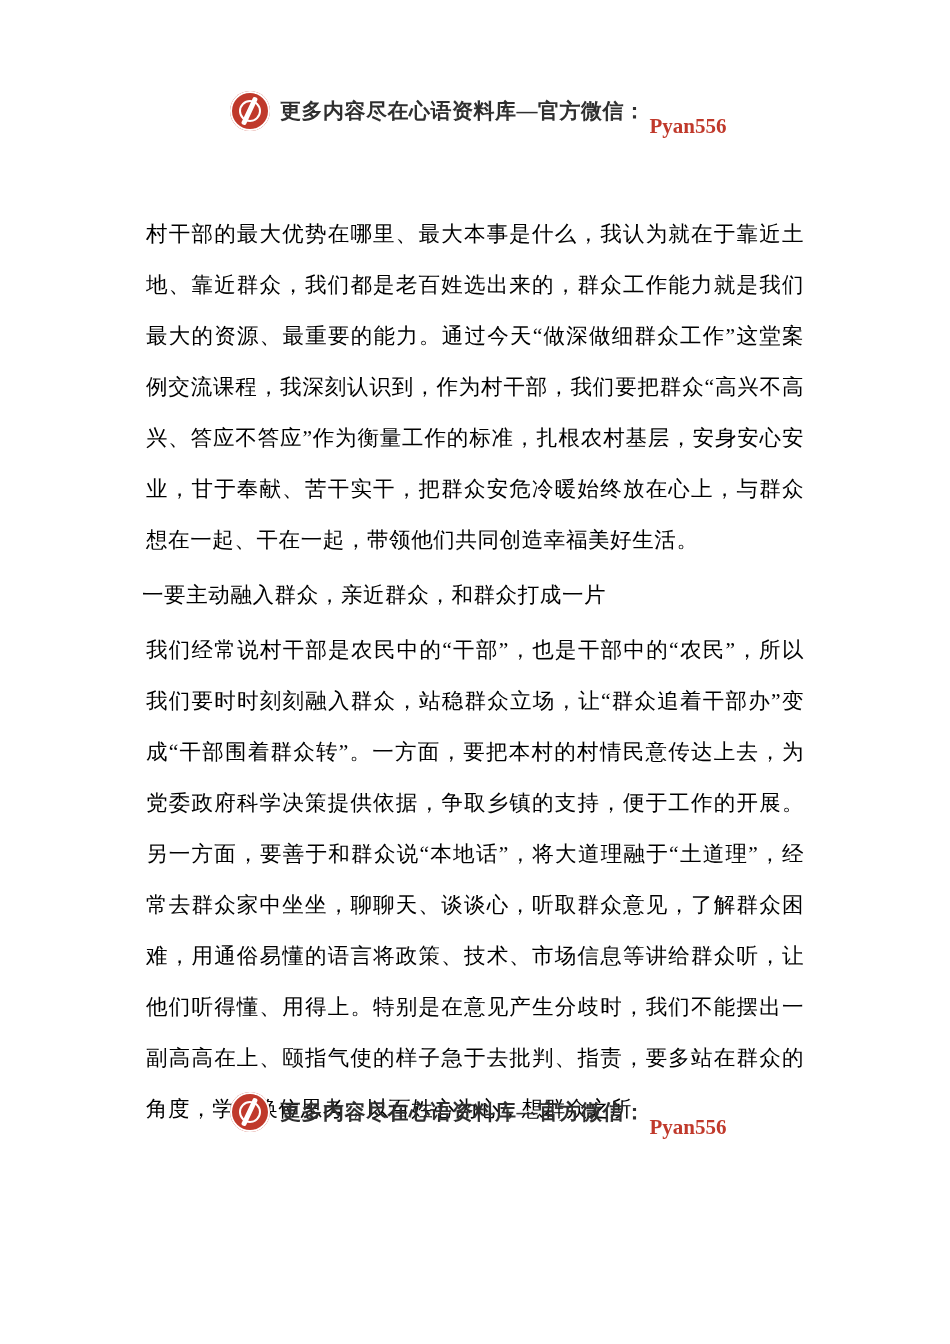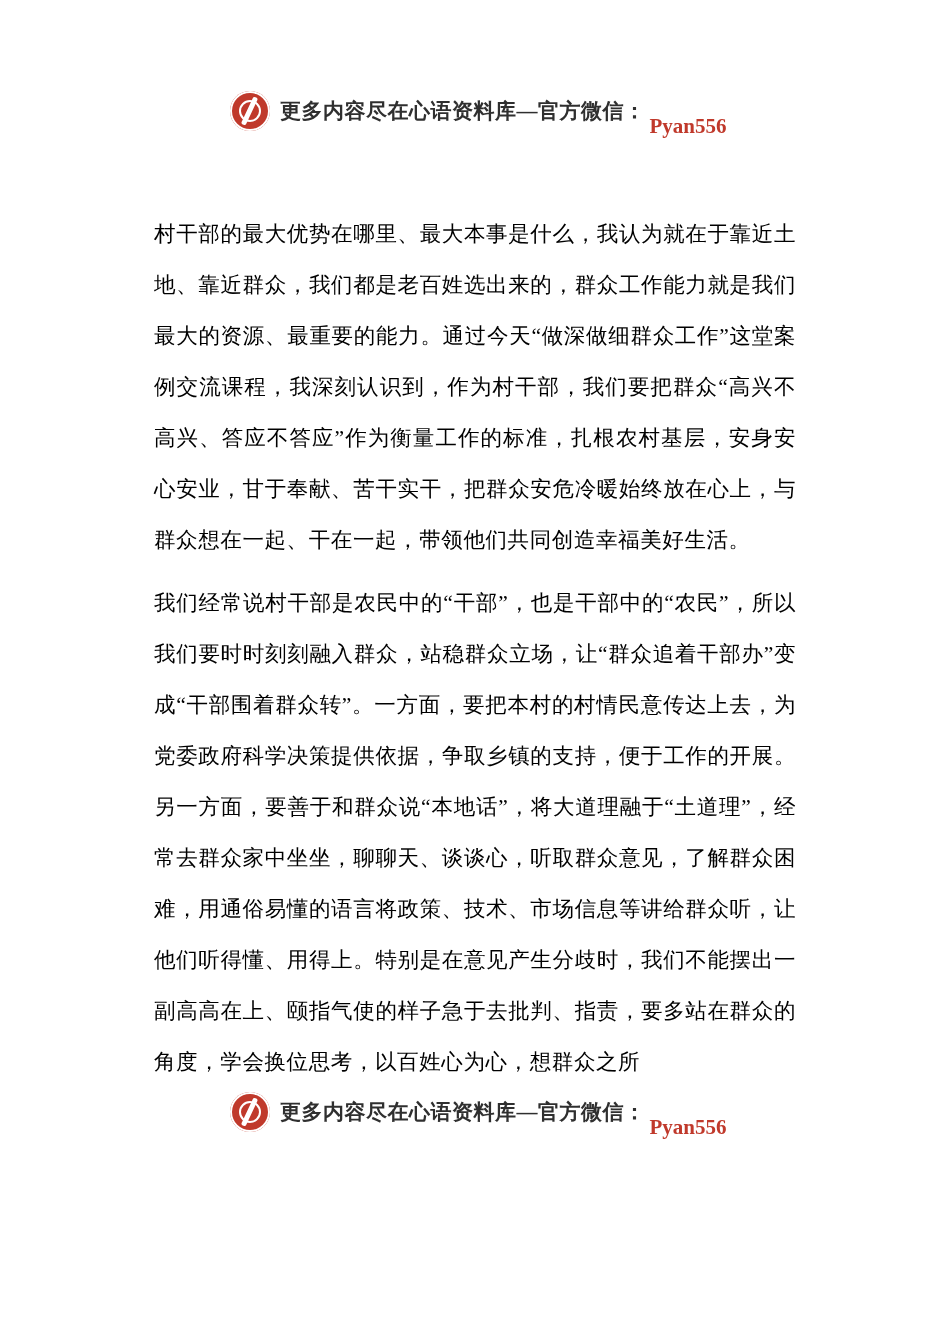--- a/index.html
+++ b/index.html
@@ -104,21 +104,21 @@
   
   .doc-body {
     margin-top: 70px;
   }
   .para {
     font-size: 21.5px;
     line-height: 51px;
     letter-spacing: 0.6px;
     text-align: justify;
     text-justify: inter-ideograph;
-    margin: 12px;
+    margin: 4px;
     color: #000000;
   }
   .subhead {
     font-size: 21.5px;
     line-height: 51px;
     letter-spacing: 0.6px;
     margin: 0;
     color: #000000;
   }
 </style>
@@ -129,20 +129,21 @@
 
   <div class="watermark wm-top">
     <span class="wm-logo"></span>
     <span class="wm-text">更多内容尽在心语资料库—官方微信：</span>
     <span class="wm-wechat">Pyan556</span>
   </div>
 
 
   <div class="doc-body">
     <p class="para">村干部的最大优势在哪里、最大本事是什么，我认为就在于靠近土地、靠近群众，我们都是老百姓选出来的，群众工作能力就是我们最大的资源、最重要的能力。通过今天“做深做细群众工作”这堂案例交流课程，我深刻认识到，作为村干部，我们要把群众“高兴不高兴、答应不答应”作为衡量工作的标准，扎根农村基层，安身安心安业，甘于奉献、苦干实干，把群众安危冷暖始终放在心上，与群众想在一起、干在一起，带领他们共同创造幸福美好生活。</p>
+    <p class="subhead">一要主动融入群众，亲近群众，和群众打成一片</p>
     <p class="para">我们经常说村干部是农民中的“干部”，也是干部中的“农民”，所以我们要时时刻刻融入群众，站稳群众立场，让“群众追着干部办”变成“干部围着群众转”。一方面，要把本村的村情民意传达上去，为党委政府科学决策提供依据，争取乡镇的支持，便于工作的开展。另一方面，要善于和群众说“本地话”，将大道理融于“土道理”，经常去群众家中坐坐，聊聊天、谈谈心，听取群众意见，了解群众困难，用通俗易懂的语言将政策、技术、市场信息等讲给群众听，让他们听得懂、用得上。特别是在意见产生分歧时，我们不能摆出一副高高在上、颐指气使的样子急于去批判、指责，要多站在群众的角度，学会换位思考，以百姓心为心，想群众之所</p>
   </div>
 
   <div class="watermark wm-bottom">
     <span class="wm-logo"></span>
     <span class="wm-text">更多内容尽在心语资料库—官方微信：</span>
     <span class="wm-wechat">Pyan556</span>
   </div>
 
 </div>

